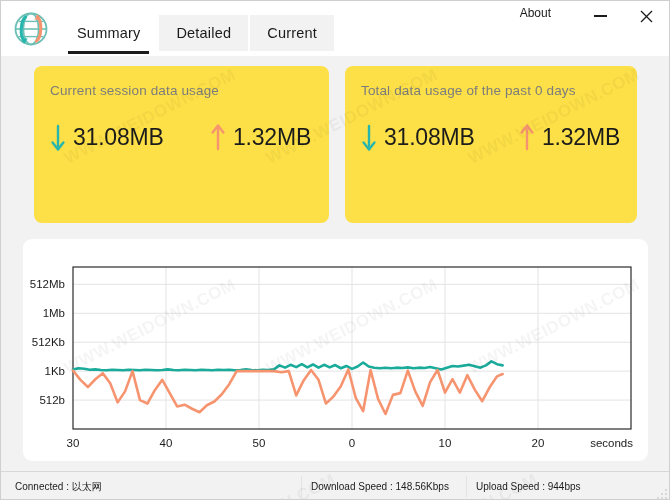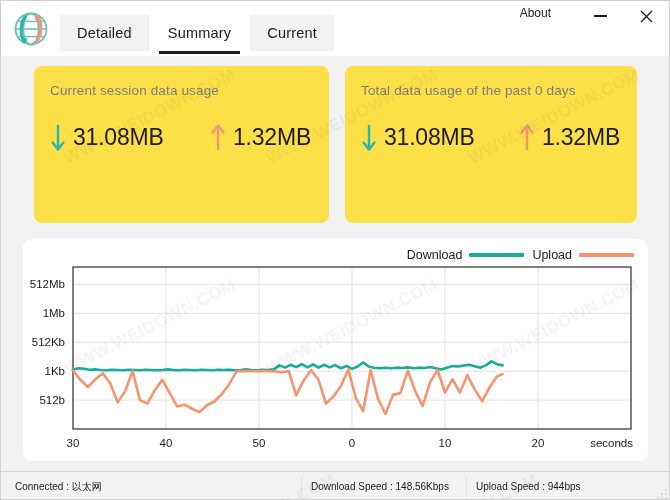--- a/index.html
+++ b/index.html
@@ -238,22 +238,22 @@
         <line x1="8.6" y1="13.4" x2="33.4" y2="13.4" stroke="#6bbfb4" stroke-width="1.4"></line>
         <line x1="8.6" y1="28.6" x2="33.4" y2="28.6" stroke="#6bbfb4" stroke-width="1.4"></line>
         <path d="M26.5 33 C31.5 29 32.5 14 27.5 8.5" fill="none" stroke="#f79470" stroke-width="3.1" stroke-linecap="round"></path>
         <path d="M24.2 11.6 L27.8 7.4 L30.8 12.1 Z" fill="#f79470"></path>
         <path d="M15.5 9 C10.5 13 9.5 28 14.5 33.5" fill="none" stroke="#26b6ae" stroke-width="3.1" stroke-linecap="round"></path>
         <path d="M11.3 30.2 L14.2 34.8 L17.8 30.6 Z" fill="#26b6ae"></path>
       </svg>
     </div>
 
     <div id="tabs-strip">
+      <button class="tab active">Summary</button>
       <button class="tab">Detailed</button>
-      <button class="tab active">Summary</button>
       <button class="tab">Current</button>
     </div>
 
     <div id="about-link">About</div>
 
     <button id="minimize-button" class="win-btn">
       <span id="min-bar" class="win-glyph"></span>
     </button>
 
     <button id="close-button" class="win-btn">
@@ -300,30 +300,20 @@
           <svg class="arrow-svg" width="16" height="27" viewBox="0 0 16 27">
             <line x1="8" y1="25" x2="8" y2="5" stroke="#f79470" stroke-width="2.4" stroke-linecap="round"></line>
             <path d="M2.6 8.5 L8 1.5 L13.4 8.5" fill="none" stroke="#f79470" stroke-width="2.4" stroke-linecap="round" stroke-linejoin="round"></path>
           </svg>
           <span class="stat-value">1.32MB</span>
         </div>
       </div>
     </div>
 
     <div id="chart-panel">
-      <div id="chart-legend">
-        <div class="legend-entry">
-          <span>Download</span>
-          <span class="legend-swatch" id="swatch-download" style="background: rgb(26, 171, 155);"></span>
-        </div>
-        <div class="legend-entry">
-          <span>Upload</span>
-          <span class="legend-swatch" id="swatch-upload" style="background: rgb(247, 148, 112);"></span>
-        </div>
-      </div>
       <svg id="chart-plot" viewBox="0 0 625 222" preserveAspectRatio="none">
           <line x1="50" y1="45.35714285714286" x2="608" y2="45.35714285714286" stroke="#e3e3e3" stroke-width="1"></line>
           <line x1="50" y1="74.28571428571428" x2="608" y2="74.28571428571428" stroke="#e3e3e3" stroke-width="1"></line>
           <line x1="50" y1="103.21428571428572" x2="608" y2="103.21428571428572" stroke="#e3e3e3" stroke-width="1"></line>
           <line x1="50" y1="132.14285714285714" x2="608" y2="132.14285714285714" stroke="#e3e3e3" stroke-width="1"></line>
           <line x1="50" y1="161.07142857142856" x2="608" y2="161.07142857142856" stroke="#e3e3e3" stroke-width="1"></line>
           <line x1="143" y1="28" x2="143" y2="190" stroke="#e3e3e3" stroke-width="1"></line>
           <line x1="236" y1="28" x2="236" y2="190" stroke="#e3e3e3" stroke-width="1"></line>
           <line x1="329" y1="28" x2="329" y2="190" stroke="#e3e3e3" stroke-width="1"></line>
           <line x1="422" y1="28" x2="422" y2="190" stroke="#e3e3e3" stroke-width="1"></line>

